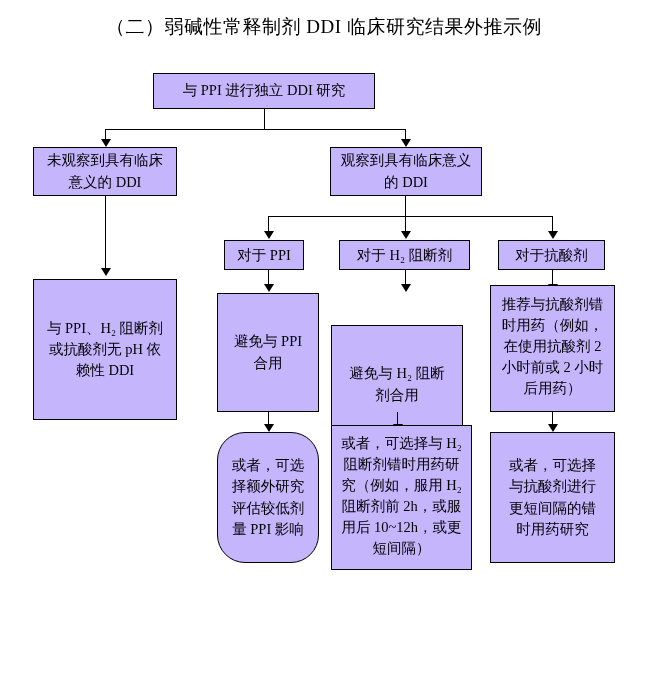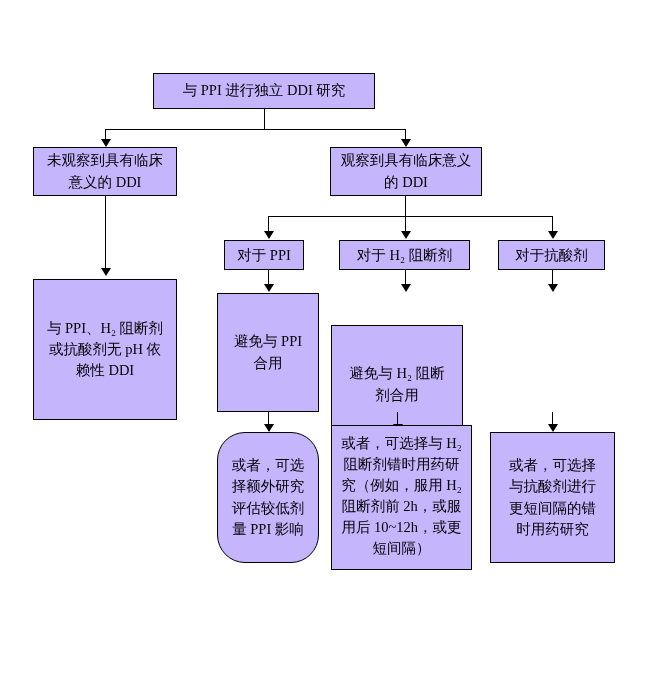--- a/index.html
+++ b/index.html
@@ -63,20 +63,21 @@
     border-left: 5px solid transparent;
     border-right: 5px solid transparent;
     border-top: 8px solid #000000;
   }
 </style>
 </head>
 <body>
 
 <div id="canvas">
 
+  <div class="title">（二）弱碱性常释制剂 DDI 临床研究结果外推示例</div>
 
   <div class="node" style="left:153px; top:73px; width:222px; height:36px;">
     <span>与 PPI 进行独立 DDI 研究</span>
   </div>
 
   <div class="line vline" style="left:264px; top:109px; height:20px;"></div>
 
   <div class="line hline" style="left:105px; top:129px; width:300px;"></div>
 
   <div class="line vline" style="left:105px; top:129px; height:12px;"></div>
@@ -135,20 +136,23 @@
   <div class="arrow" style="left:548px; top:284px;"></div>
 
   <div class="node" style="left:217px; top:293px; width:102px; height:119px; padding:0 12px;">
     <span>避免与 PPI 合用</span>
   </div>
 
   <div class="node" style="left:331px; top:293px; width:132px; height:119px; padding:0 14px;margin-top:32px;">
     <span>避免与 H₂ 阻断剂合用</span>
   </div>
 
+  <div class="node topalign" style="left:490px; top:285px; width:125px; height:127px; padding:8px 8px;">
+    <span>推荐与抗酸剂错时用药（例如，在使用抗酸剂 2 小时前或 2 小时后用药）</span>
+  </div>
 
   <div class="line vline" style="left:268px; top:412px; height:14px;"></div>
   <div class="arrow" style="left:264px; top:424px;"></div>
 
   <div class="line vline" style="left:397px; top:412px; height:14px;"></div>
   <div class="arrow" style="left:393px; top:424px;"></div>
 
   <div class="line vline" style="left:552px; top:412px; height:14px;"></div>
   <div class="arrow" style="left:548px; top:424px;"></div>
 

